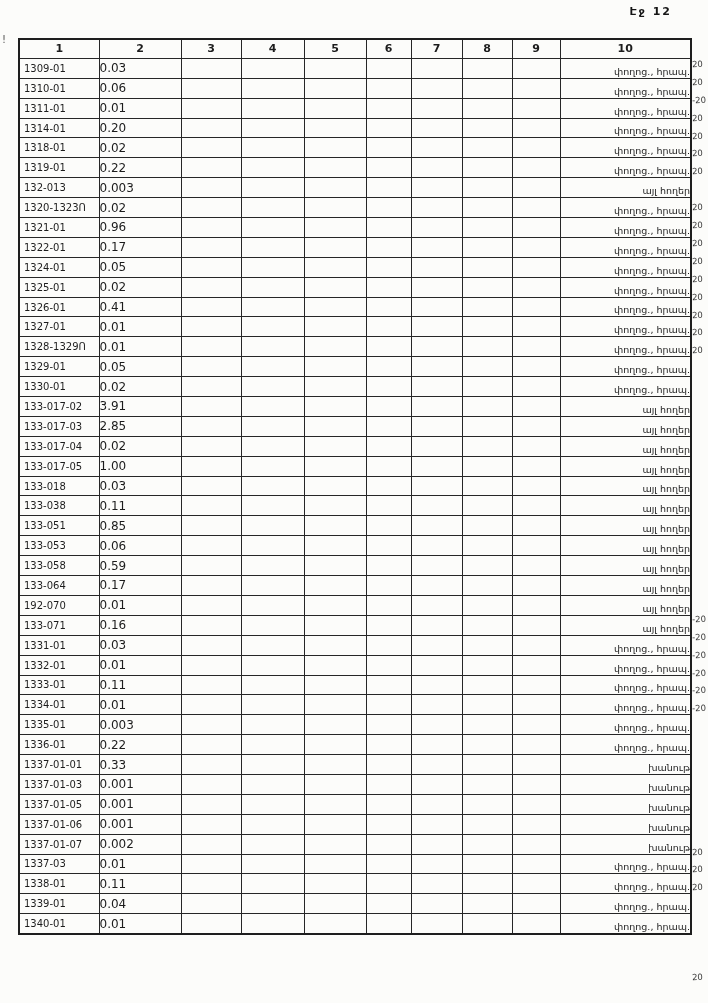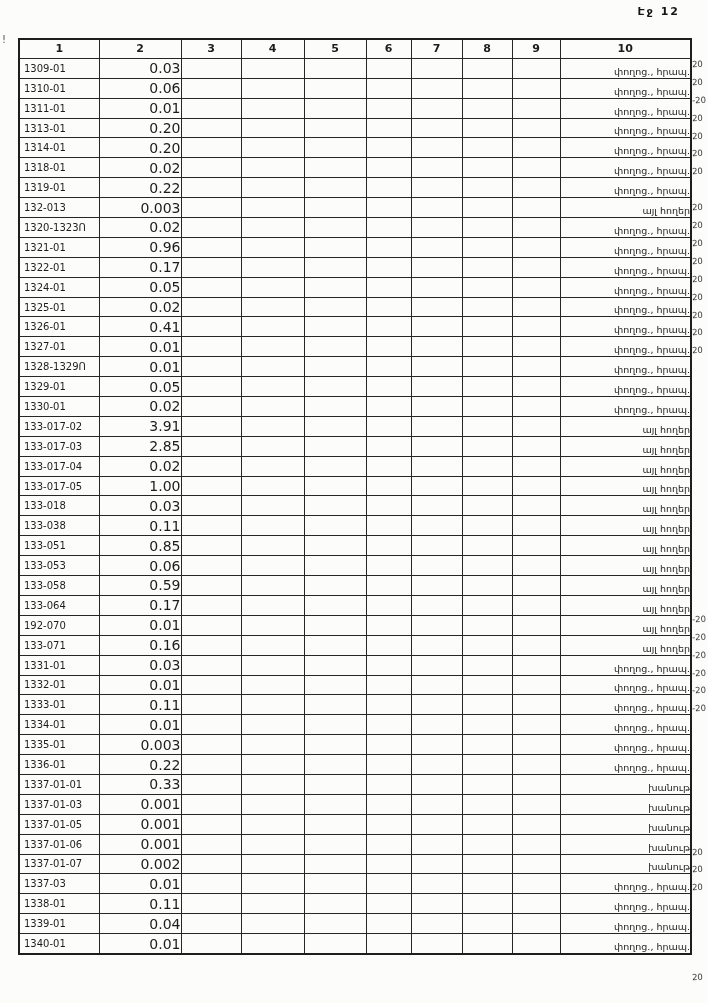--- a/index.html
+++ b/index.html
@@ -12,21 +12,21 @@
     width: 708px;
     height: 1003px;
     background: #fcfcfa;
     overflow: hidden;
     color: #1c1c1c;
     font-family: "DejaVu Sans", sans-serif;
   }
   .page-header {
     position: absolute;
     top: 5px;
-    right: 28px;
+    right: 36px;
     font-size: 11px;
     font-weight: bold;
     letter-spacing: 2px;
     color: #151515;
   }
   .left-mark {
     position: absolute;
     top: 34px;
     left: 2px;
     font-size: 10px;
@@ -55,22 +55,22 @@
     text-align: center;
     vertical-align: middle;
   }
   .doc-table td.code {
     font-size: 10px;
     text-align: left;
     padding-left: 4px;
     vertical-align: middle;
   }
   .doc-table td.val {
-    font-size: 14px;
-    text-align: right;
+    font-size: 12px;
+    text-align: left;
     vertical-align: middle;
   }
   .doc-table td.cat {
     font-size: 9.5px;
     text-align: right;
     padding-left: 3px;
     vertical-align: bottom;
     padding-bottom: 1px;
   }
   .margin-notes {
@@ -155,32 +155,20 @@
           <td class="blank"></td>
           <td class="blank"></td>
           <td class="blank"></td>
           <td class="blank"></td>
           <td class="blank"></td>
           <td class="blank"></td>
           <td class="blank"></td>
           <td class="cat">փողոց., հրապ.</td>
         </tr>
         <tr>
-          <td class="code">1313-01</td>
-          <td class="val">0.20</td>
-          <td class="blank"></td>
-          <td class="blank"></td>
-          <td class="blank"></td>
-          <td class="blank"></td>
-          <td class="blank"></td>
-          <td class="blank"></td>
-          <td class="blank"></td>
-          <td class="cat">փողոց., հրապ.</td>
-        </tr>
-        <tr>
           <td class="code">1314-01</td>
           <td class="val">0.20</td>
           <td class="blank"></td>
           <td class="blank"></td>
           <td class="blank"></td>
           <td class="blank"></td>
           <td class="blank"></td>
           <td class="blank"></td>
           <td class="blank"></td>
           <td class="cat">փողոց., հրապ.</td>

